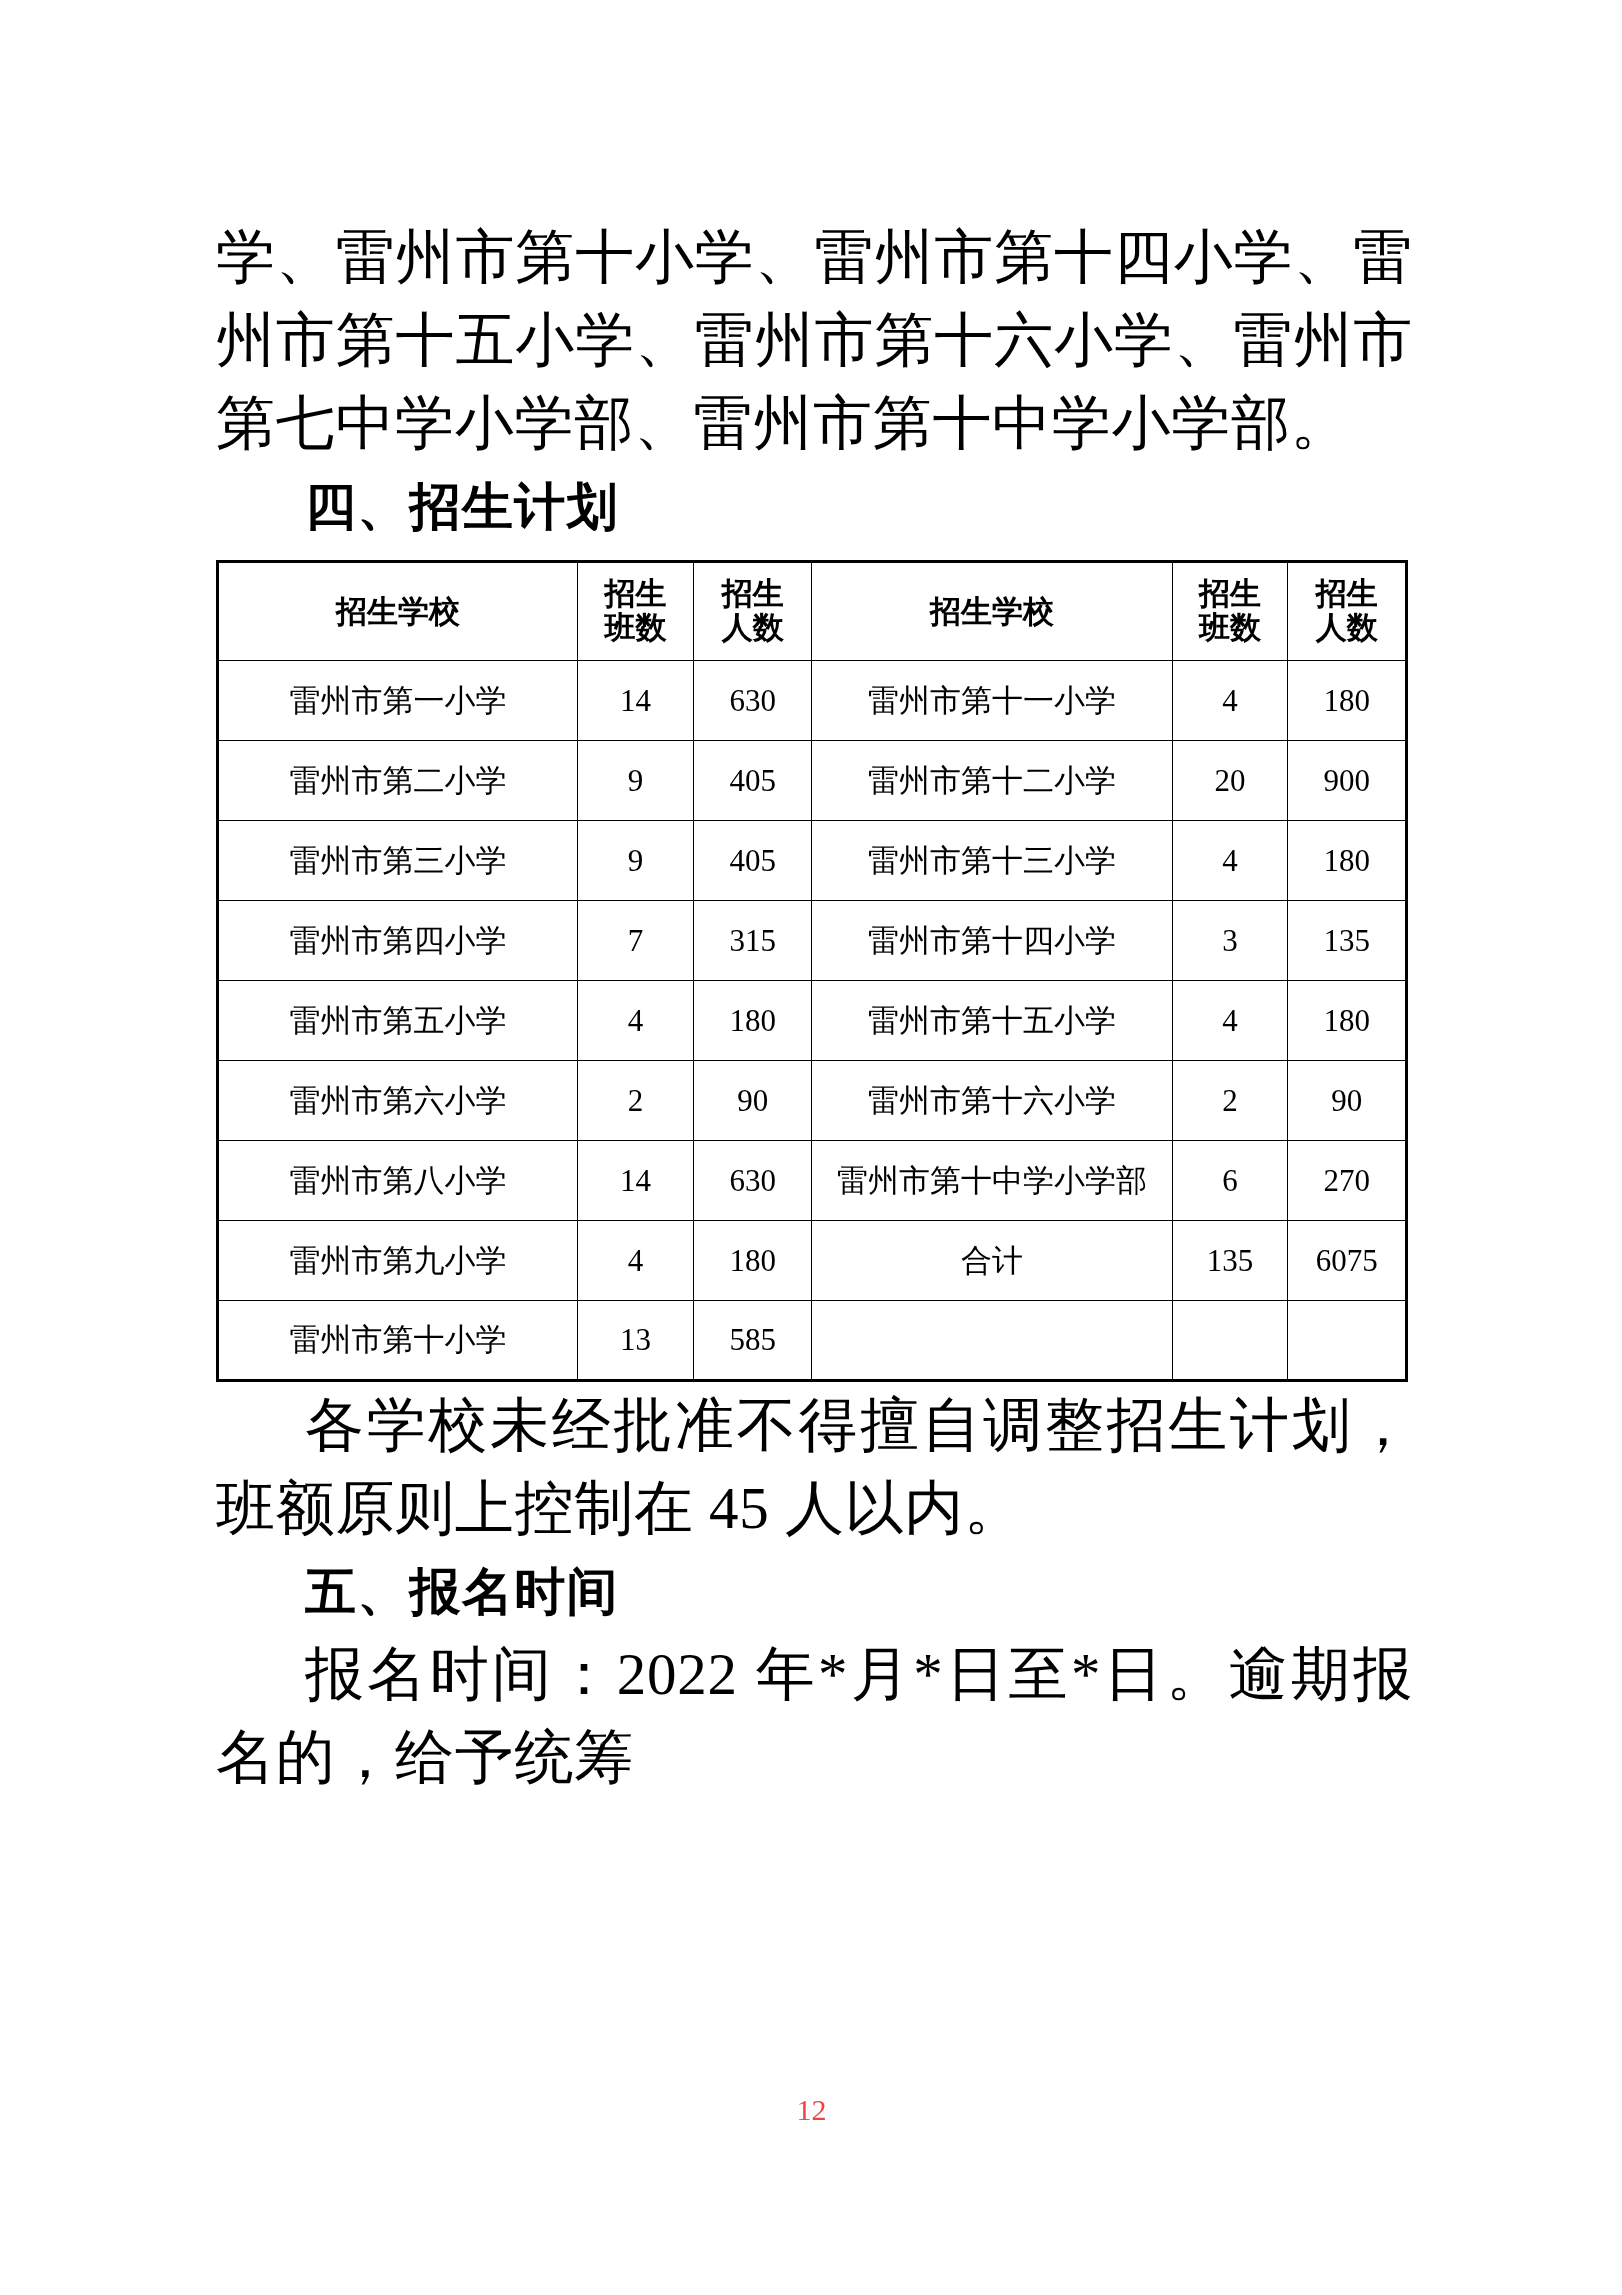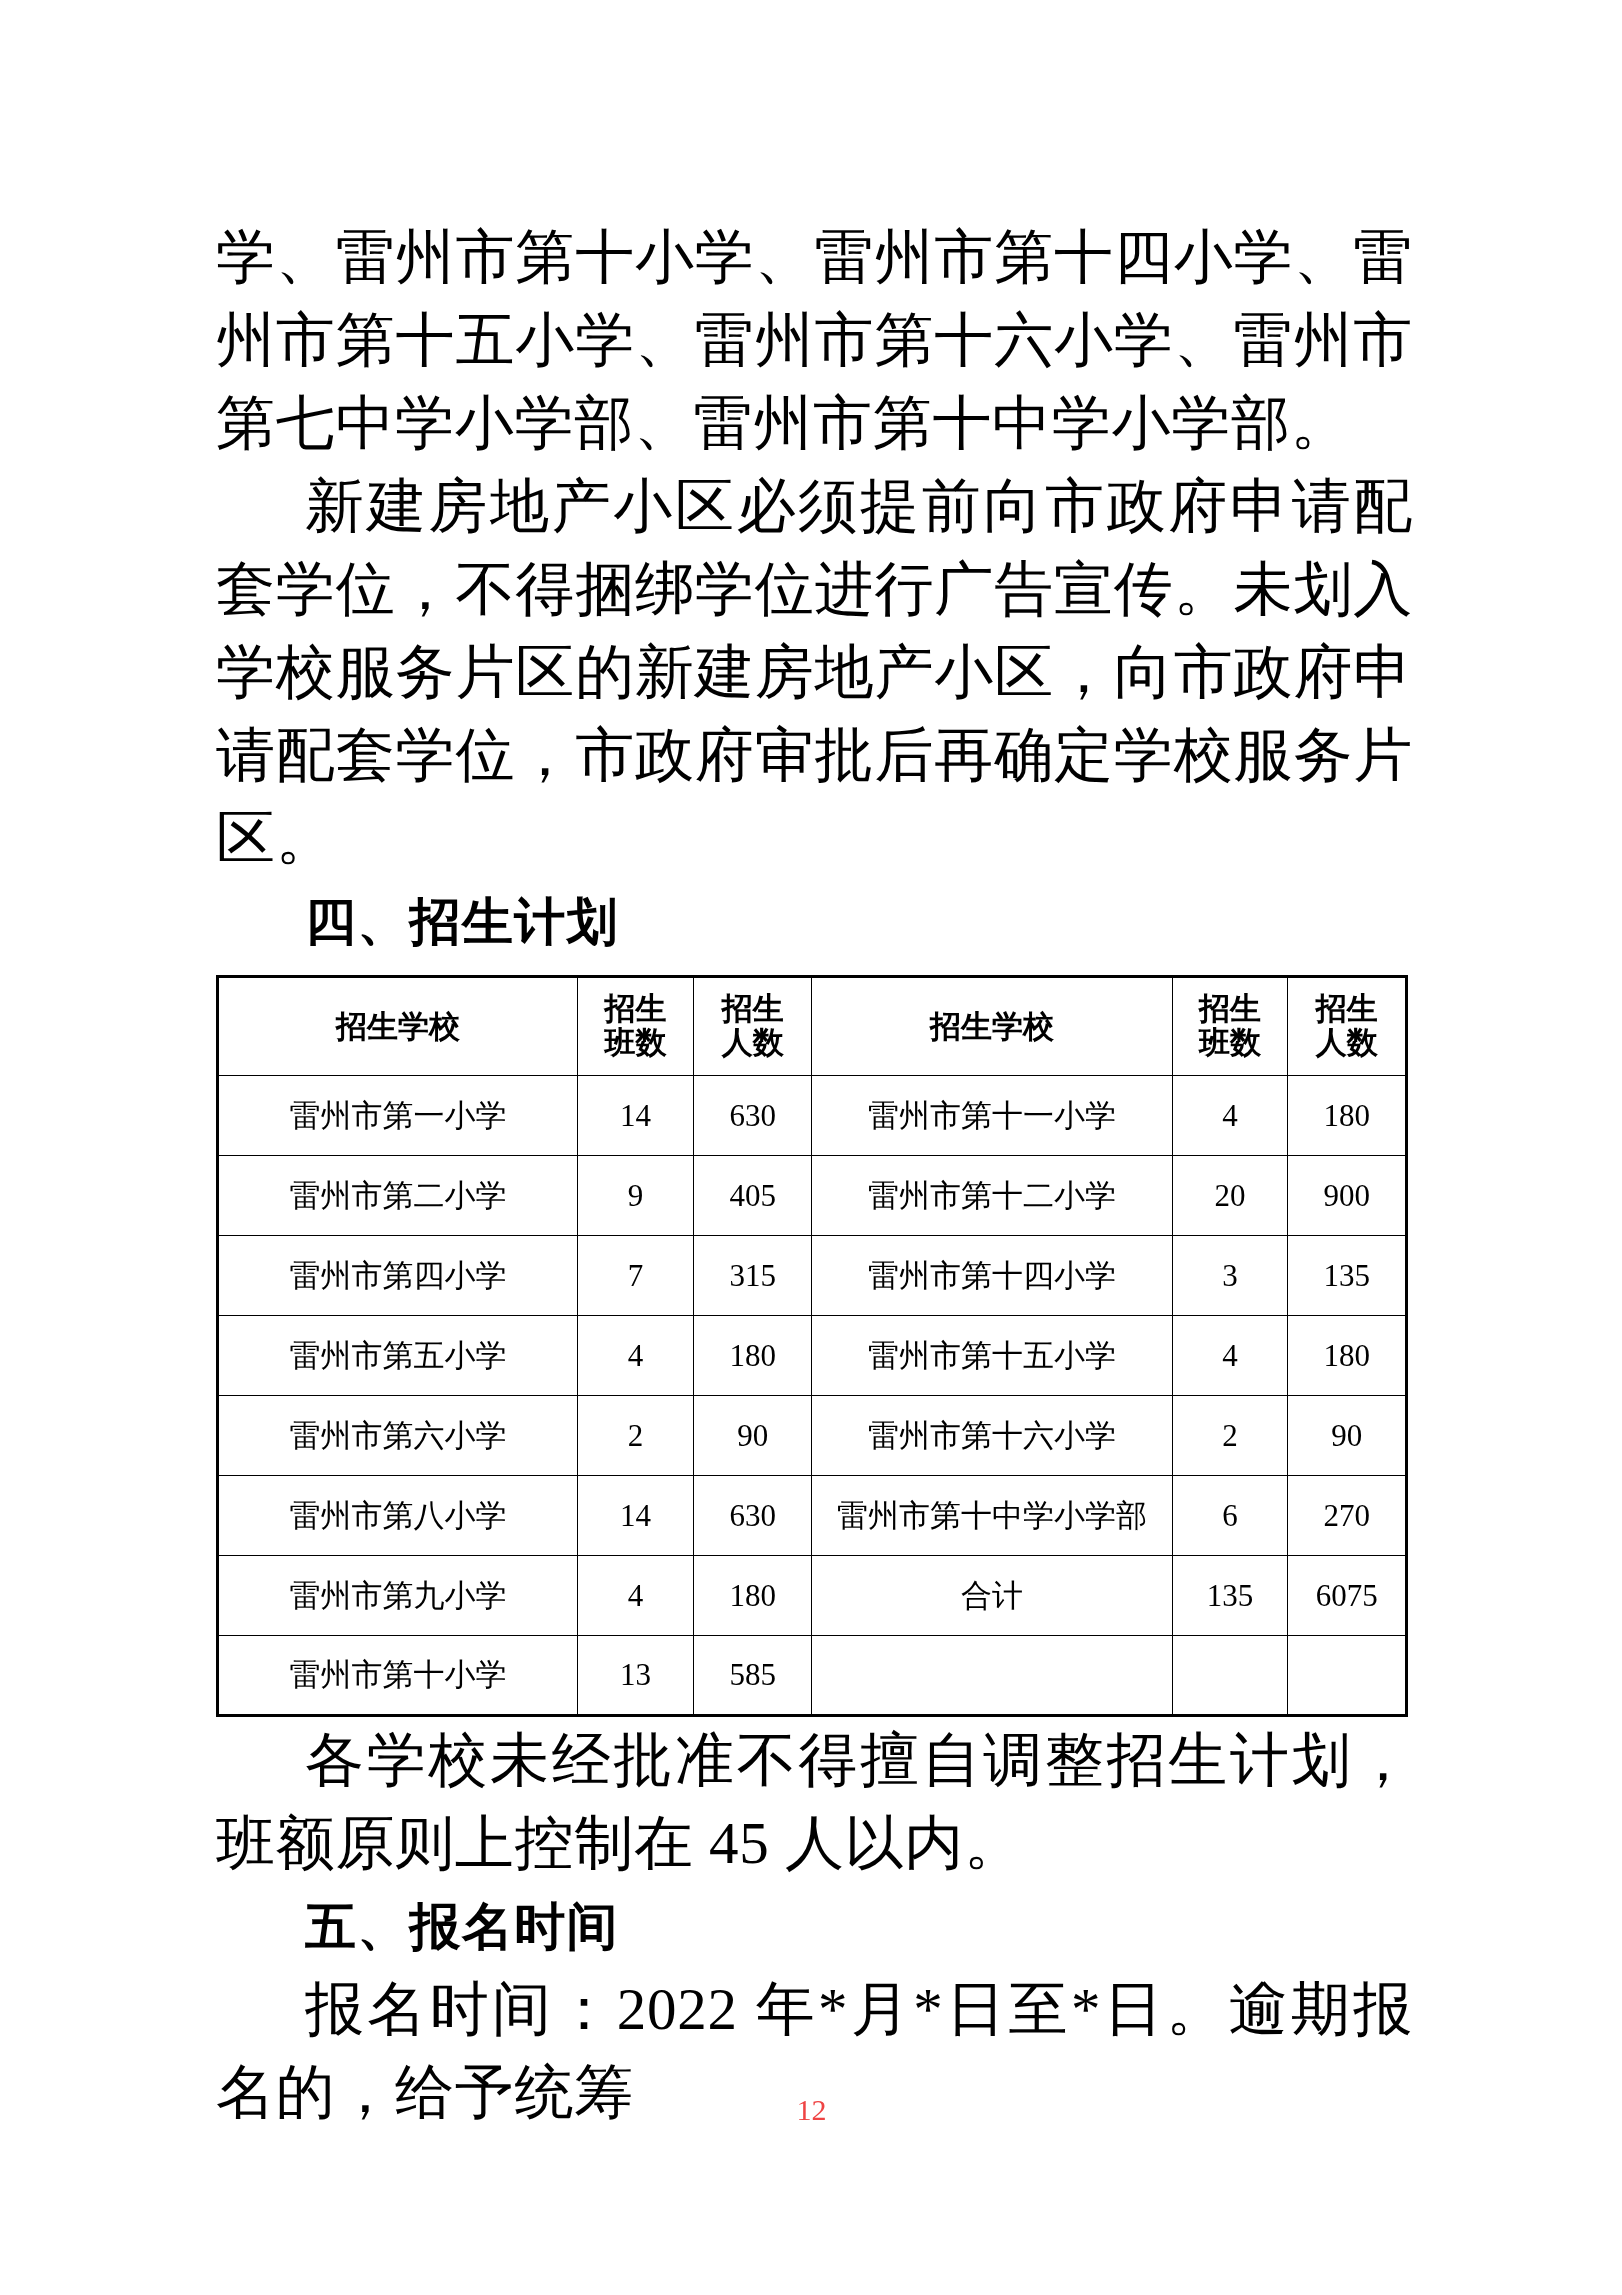--- a/index.html
+++ b/index.html
@@ -109,21 +109,20 @@
 </style>
 </head>
 <body>
 
 <div class="page">
 
   <div class="content">
 
     <p class="para">学、雷州市第十小学、雷州市第十四小学、雷州市第十五小学、雷州市第十六小学、雷州市第七中学小学部、雷州市第十中学小学部。</p>
 
-    <p class="para indent">新建房地产小区必须提前向市政府申请配套学位，不得捆绑学位进行广告宣传。未划入学校服务片区的新建房地产小区，向市政府申请配套学位，市政府审批后再确定学校服务片区。</p>
 
     <h2 class="heading">四、招生计划</h2>
 
     <div class="tbl-wrap">
       <table class="plan">
         <colgroup>
           <col class="c-school">
             <col class="c-class">
             <col class="c-people">
           <col class="c-school">
@@ -162,20 +161,28 @@
           </tr>
           <tr>
             <td class="lft">雷州市第二小学</td>
             <td>9</td>
             <td>405</td>
             <td>雷州市第十二小学</td>
             <td>20</td>
             <td class="rgt">900</td>
           </tr>
           <tr>
+            <td class="lft">雷州市第三小学</td>
+            <td>9</td>
+            <td>405</td>
+            <td>雷州市第十三小学</td>
+            <td>4</td>
+            <td class="rgt">180</td>
+          </tr>
+          <tr>
             <td class="lft">雷州市第四小学</td>
             <td>7</td>
             <td>315</td>
             <td>雷州市第十四小学</td>
             <td>3</td>
             <td class="rgt">135</td>
           </tr>
           <tr>
             <td class="lft">雷州市第五小学</td>
             <td>4</td>

